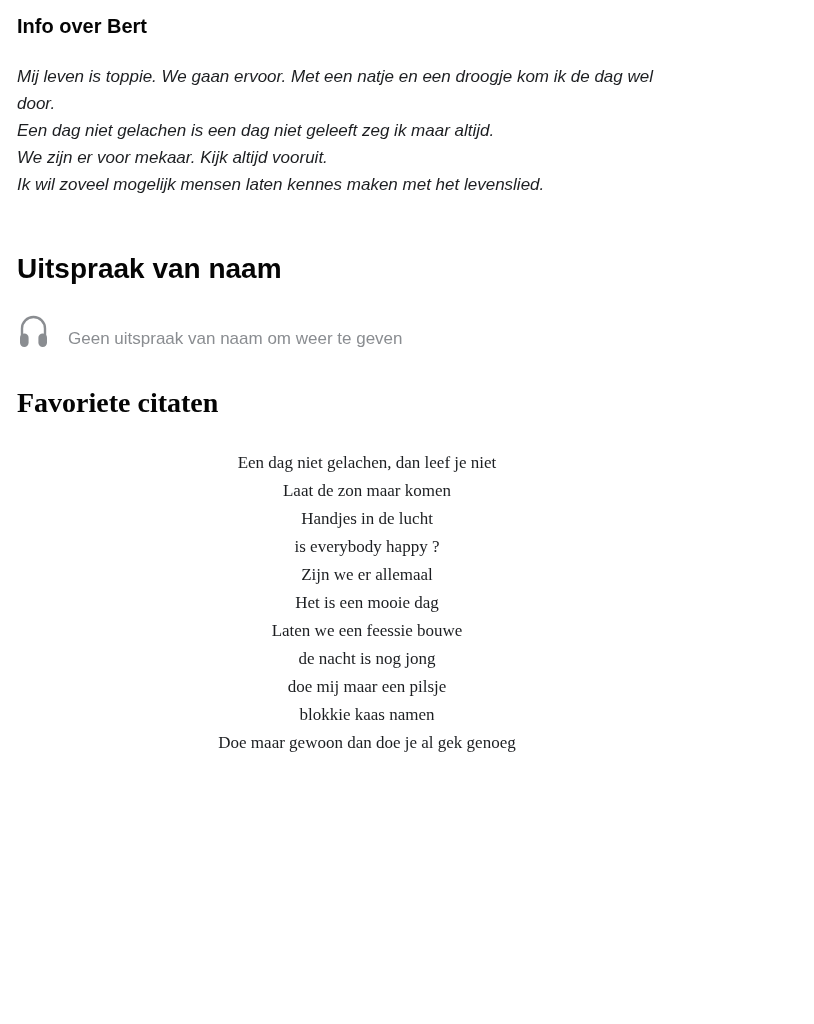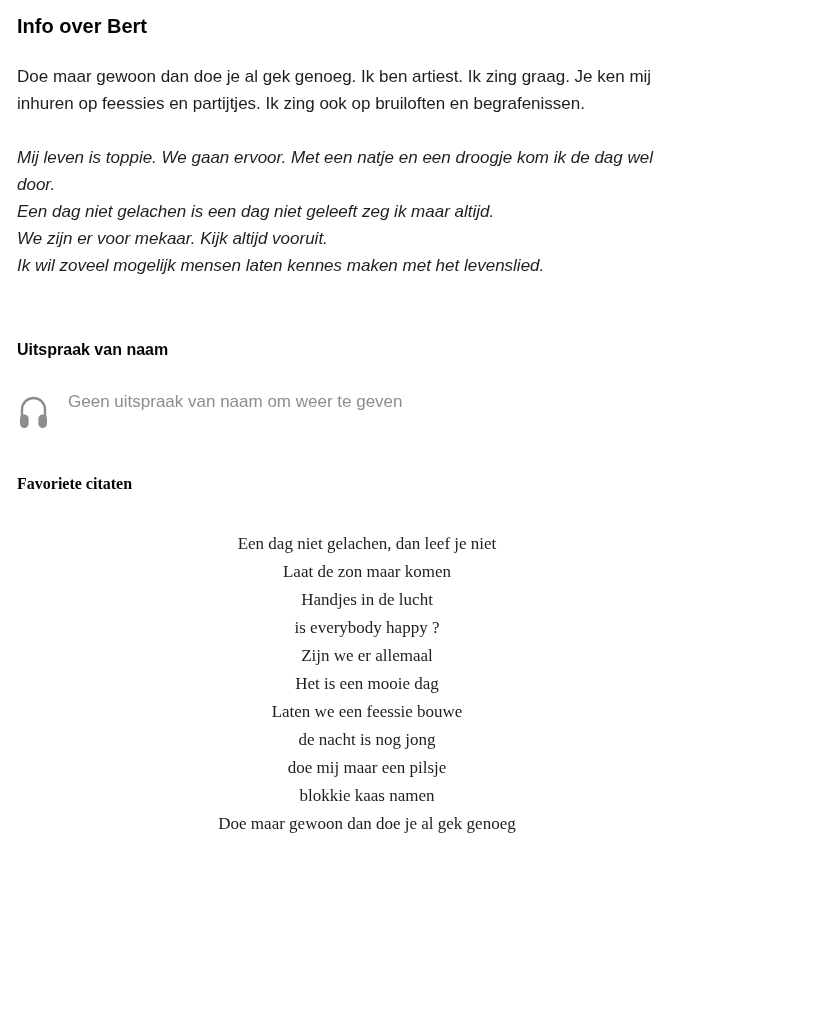--- a/index.html
+++ b/index.html
@@ -21,42 +21,42 @@
     padding:14px 17px 20px 17px;
   }
   .page-title{
     font-size:20px;
     line-height:24px;
     font-weight:700;
     color:var(--heading);
     margin:0 0 25px 0;
   }
   .section-title{
-    font-size:16px;
+    font-size:28px;
     line-height:24px;
     font-weight:700;
     color:var(--heading);
     margin:0;
   }
   .bio{max-width:672px;}
   .bio p{
     font-size:17px;
     line-height:27px;
     margin:0 0 27px 0;
     color:var(--body);
     white-space:pre-line;
   }
   .bio p:last-child{margin-bottom:0;font-style:italic;}
   .section-pronunciation{margin-top:59px;}
   .section-other-names{margin-top:43px;}
   .section-quotes{margin-top:41px;font-family:Liberation Serif, serif;}
   .empty-row{
     margin-top:29px;
     display:flex;
-    align-items:flex-start;
+    align-items:flex-end;
   }
   .empty-row .icon{
     width:36px;
     height:40px;
     display:flex;
     align-items:center;
     justify-content:flex-start;
     color:var(--muted);
     flex:0 0 auto;
   }
@@ -78,21 +78,20 @@
   }
 </style>
 </head>
 <body>
 
 <div class="page">
 
   <h1 class="page-title">Info over Bert</h1>
 
   <div class="bio">
-      <p>Doe maar gewoon dan doe je al gek genoeg. Ik ben artiest. Ik zing graag. Je ken mij inhuren op feessies en partijtjes. Ik zing ook op bruiloften en begrafenissen.</p>
       <p>Mij leven is toppie. We gaan ervoor. Met een natje en een droogje kom ik de dag wel door.
 Een dag niet gelachen is een dag niet geleeft zeg ik maar altijd.
 We zijn er voor mekaar. Kijk altijd vooruit.
 Ik wil zoveel mogelijk mensen laten kennes maken met het levenslied.</p>
     </div>
 
   <section class="section-pronunciation">
     <h2 class="section-title">Uitspraak van naam</h2>
     <div class="empty-row">
       <span class="icon">

